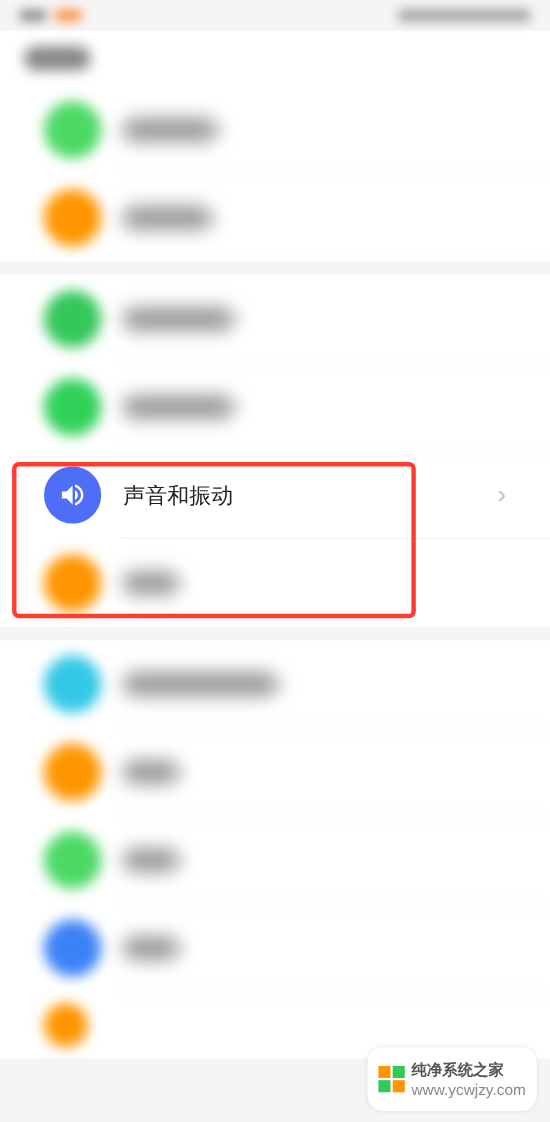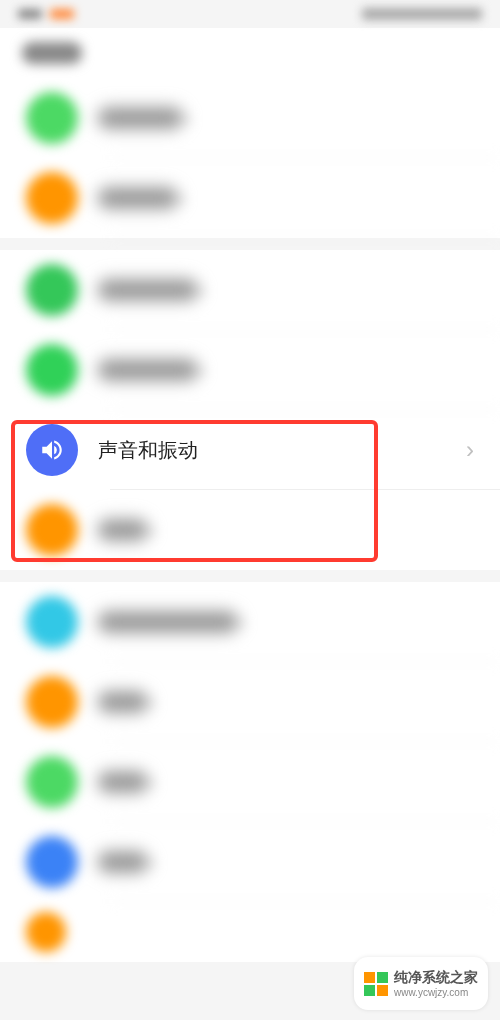--- a/index.html
+++ b/index.html
@@ -33,21 +33,21 @@
       display: flex;
       align-items: center;
       filter: blur(6px);
     }
     .title-blob { width: 60px; height: 22px; background: #888; border-radius: 10px; }
 
     .row {
       height: 80px;
       display: flex;
       align-items: center;
-      padding: 0 26px;
+      padding: 0 40px;
       position: relative;
     }
     .row .divider {
       position: absolute;
       left: 110px; right: 0; bottom: 0;
       height: 1px; background: #eee;
     }
     .icon-circle {
       width: 52px; height: 52px;
       border-radius: 50%;
@@ -229,15 +229,15 @@
 
 <div class="watermark">
   <div class="wm-logo">
     <span></span>
       <span></span>
       <span></span>
       <span></span>
   </div>
   <div>
     <div style="font-weight:600">纯净系统之家</div>
-    <div style="font-size:10px;color:#888">www.ycwjzy.com</div>
+    <div style="font-size:14px;color:#888">www.ycwjzy.com</div>
   </div>
 </div>
 
 </body></html>

